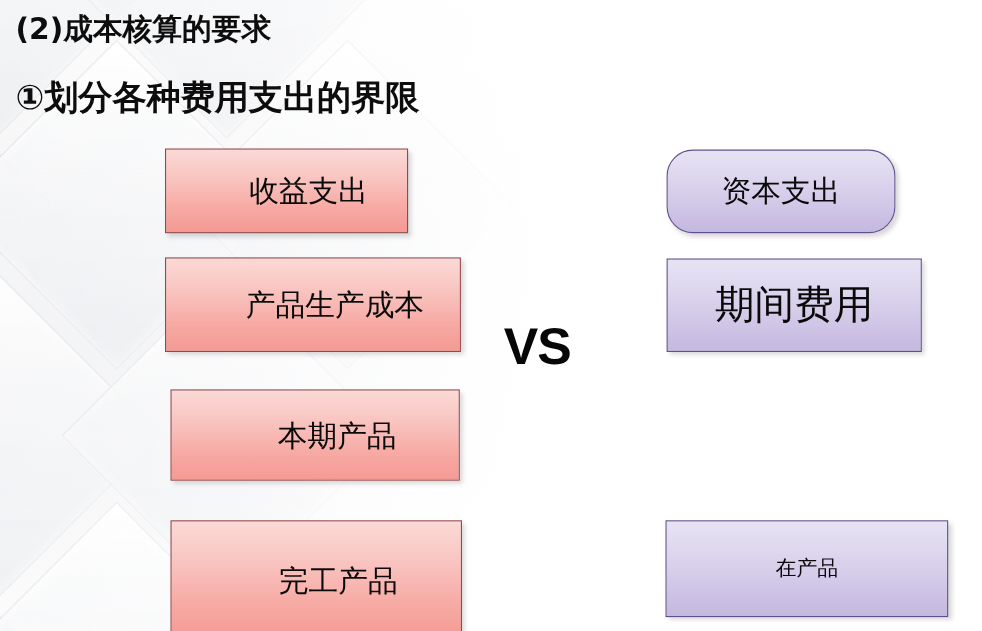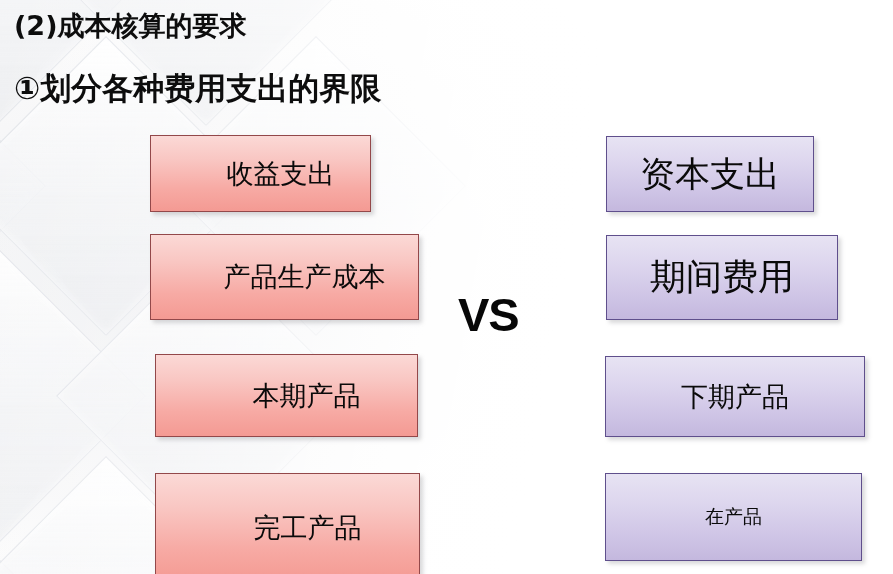--- a/index.html
+++ b/index.html
@@ -135,29 +135,26 @@
   </div>
 
   <div class="box red" style="left:155px; top:354px; width:263px; height:83px; font-size:27px;">
     <span>本期产品</span>
   </div>
 
   <div class="box red" style="left:155px; top:473px; width:265px; height:109px; font-size:27px;">
     <span>完工产品</span>
   </div>
 
-  <div class="box purple" style="left:606px; top:136px; width:208px; height:76px; font-size:35px;">
+  <div class="box purple" style="left:606px; top:136px; width:208px; height:76px; font-size:27px;border-radius:24px;">
     <span>资本支出</span>
   </div>
 
   <div class="box purple" style="left:606px; top:235px; width:232px; height:85px; font-size:36px;">
     <span>期间费用</span>
   </div>
 
-  <div class="box purple" style="left:605px; top:356px; width:260px; height:81px; font-size:27px;">
-    <span>下期产品</span>
-  </div>
 
   <div class="box purple" style="left:605px; top:473px; width:257px; height:88px; font-size:19px;">
     <span>在产品</span>
   </div>
 
 </div>
 
 </body></html>

